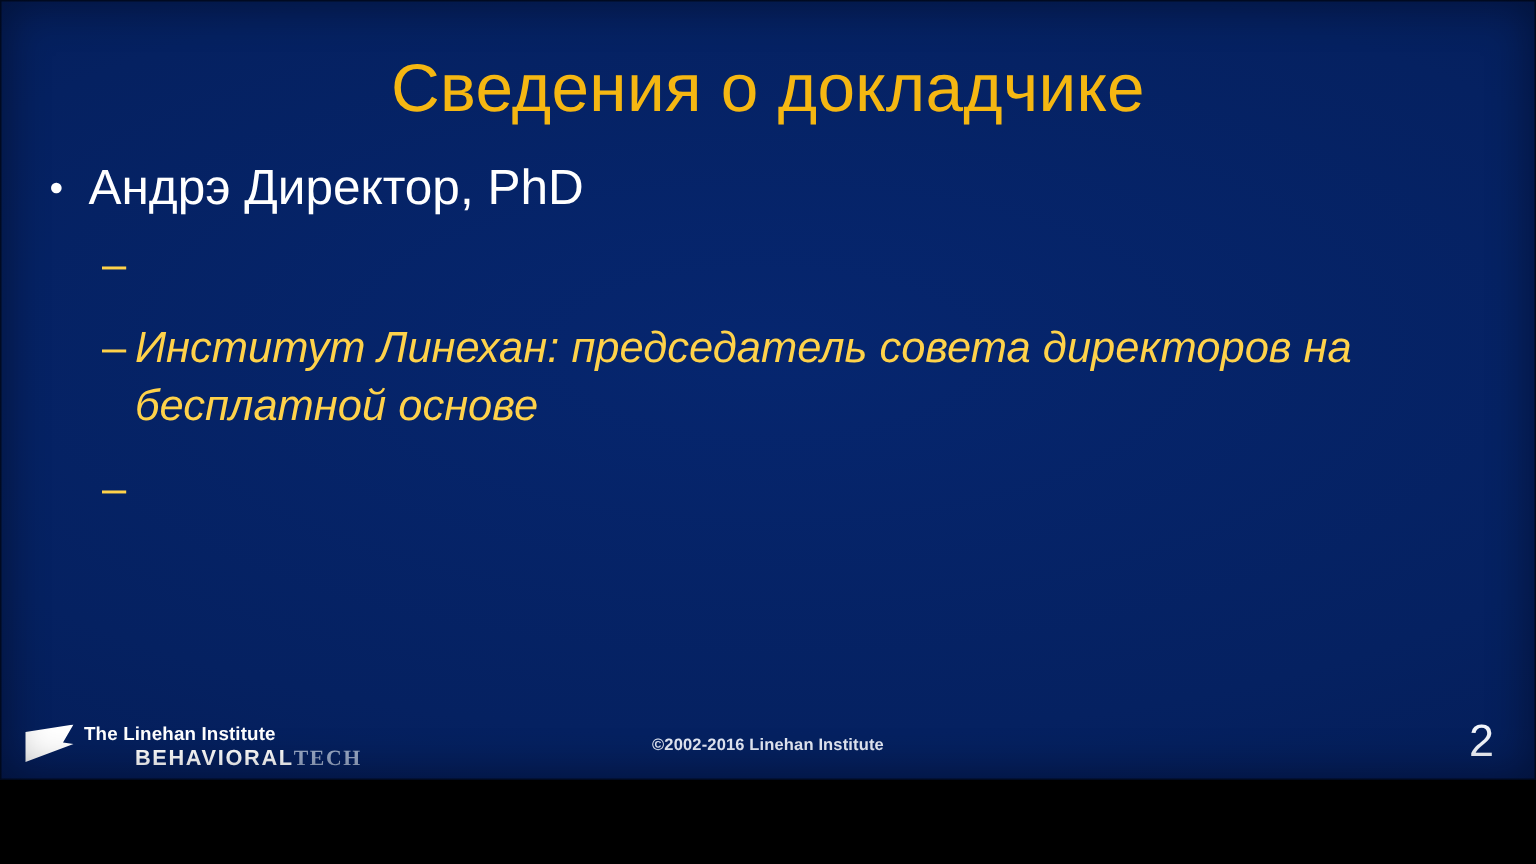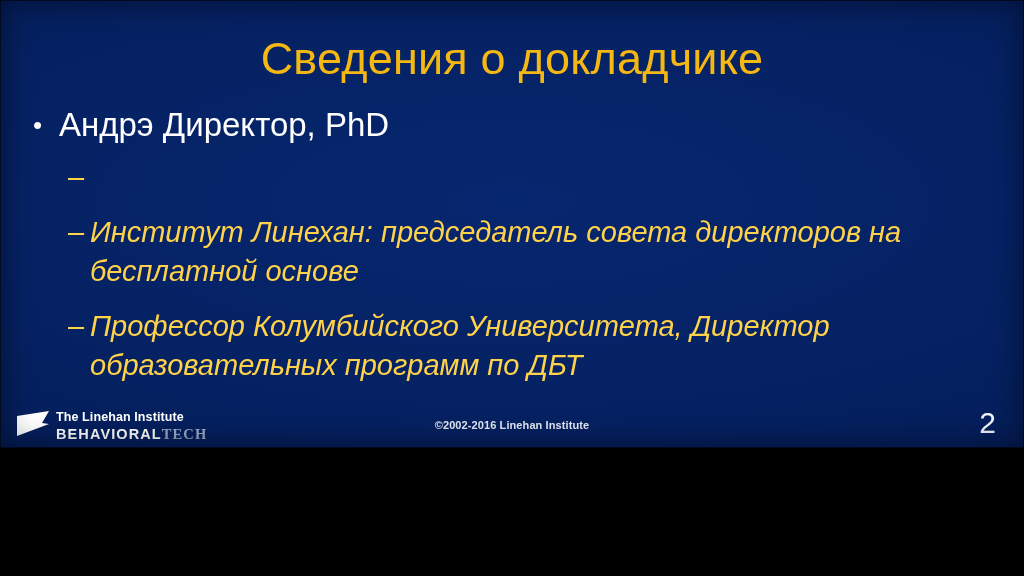--- a/index.html
+++ b/index.html
@@ -4,21 +4,21 @@
 <title>Сведения о докладчике</title>
 <style>
   html, body {
     margin: 0;
     padding: 0;
     background: #000;
   }
   #slide {
     position: relative;
     width: 1024px;
-    height: 448px;
+    height: 520px;
     overflow: hidden;
     background: #0c4a6e;
     font-family: "Liberation Sans", sans-serif;
     -webkit-font-smoothing: antialiased;
   }
   
   #slide::after {
     content: "";
     position: absolute;
     inset: 0;
@@ -128,21 +128,21 @@
     font-weight: bold;
     letter-spacing: 0.1px;
     margin-bottom: 3px;
   }
   .logo-line2 {
     display: block;
     font-size: 14.5px;
     font-weight: bold;
     letter-spacing: 1.1px;
   }
-  .logo-bold { color: #ffffff; }
+  .logo-bold { color: #ffffff; margin-left: 34px; }
   .logo-light { color: #9aa9c6; font-weight: bold; font-family: Liberation Serif, serif; }
 
   .copyright {
     position: absolute;
     left: 0;
     width: 1024px;
     bottom: 16px;
     text-align: center;
     color: #e3e8f4;
     font-size: 11px;
@@ -180,21 +180,20 @@
       <span class="dash">–</span>
     </div>
 
     <div class="lvl2">
       <span class="dash">–</span>
       <span class="txt">Институт Линехан: председатель совета директоров на бесплатной основе</span>
     </div>
 
     <div class="lvl2">
       <span class="dash">–</span>
-      <span class="txt">Профессор Колумбийского Университета, Директор образовательных программ по ДБТ</span>
     </div>
 
   </div>
 
   <div class="logo">
     <svg class="logo-mark" viewBox="0 0 34 26">
       <path d="M1 5 L33 0 L26 12 L33 13 L1 25 Z" fill="#ffffff"></path>
     </svg>
     <span class="logo-text">
       <span class="logo-line1">The Linehan Institute</span>

